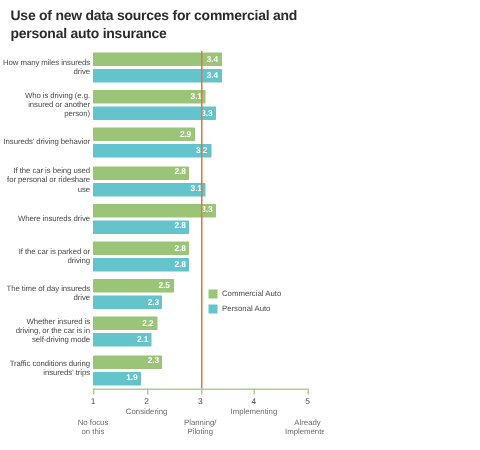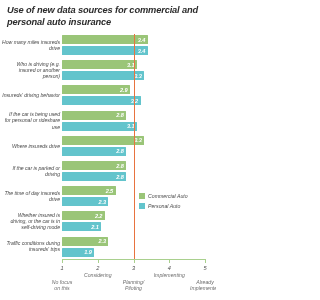--- a/index.html
+++ b/index.html
@@ -13,21 +13,20 @@
     font-family: "Liberation Sans", sans-serif;
     color: #3b3b3b;
     overflow: hidden;
   }
 
   #chart-root {
     position: relative;
     width: 216px;
     height: 220px;
     box-sizing: border-box;
-    font-style: italic;
   }
 
   
   #chart-title {
     position: absolute;
     left: 7px;
     top: 5px;
     width: 200px;
     font-size: 9.3px;
     font-weight: bold;

